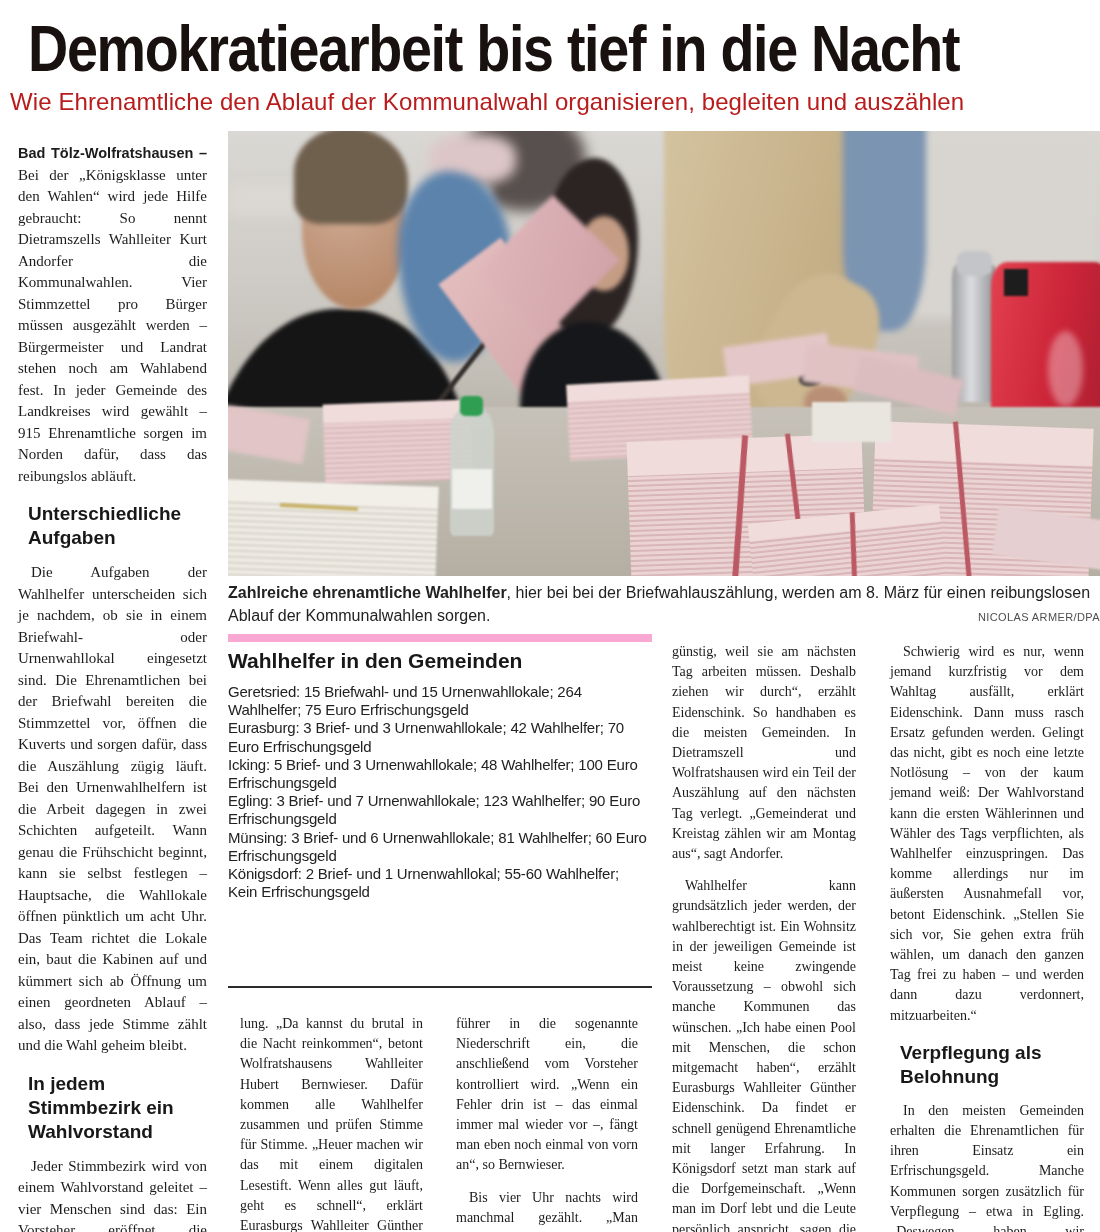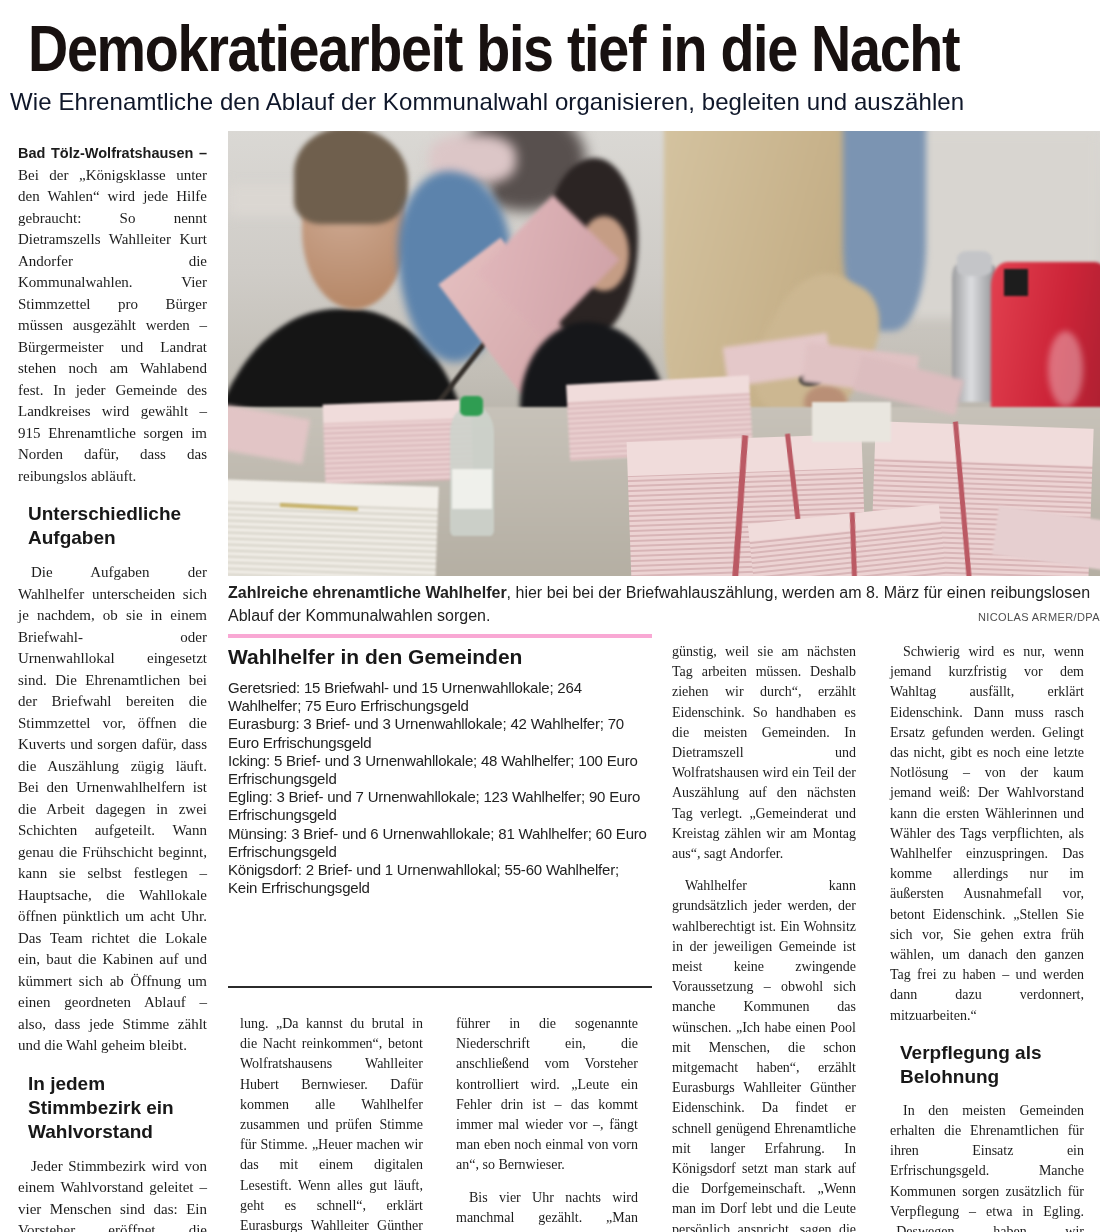--- a/index.html
+++ b/index.html
@@ -6,21 +6,21 @@
   .page { position:relative; width:1100px; height:1232px; background:#fff;
           font-family:"Liberation Serif", serif; color:#1c1c1c; overflow:hidden; }
 
   
   .headline { position:absolute; left:28px; top:12px; white-space:nowrap;
               font-family:"Liberation Sans", sans-serif; font-weight:700;
               font-size:64px; letter-spacing:-1.5px; color:#181110;
               transform:scaleX(0.87); transform-origin:left top; }
   .subheadline { position:absolute; left:10px; top:88px;
               font-family:"Liberation Sans", sans-serif; font-size:24px;
-              color:#0f172a; letter-spacing:0.1px; }
+              color:#b91c1c; letter-spacing:0.1px; }
 
   
   .col { position:absolute; text-align:justify; hyphens:auto; -webkit-hyphens:auto; }
   .col p { margin:12px; }
   .col p.indent { text-indent:13px; }
   #col1  { left:6px;   top:131px;  width:213px; font-size:15px;   line-height:21.5px; }
   #col2b { left:228px; top:1002px; width:207px; font-size:14px;   line-height:20.2px; }
   #col3b { left:444px; top:1002px; width:206px; font-size:14px;   line-height:20.2px; }
   #col4  { left:660px; top:630px;  width:208px; font-size:14px;   line-height:20.2px; }
   #col5  { left:878px; top:630px;  width:218px; font-size:14px;   line-height:20.2px; }
@@ -45,21 +45,21 @@
 
   
   .caption { position:absolute; left:228px; top:581px; width:872px;
              font-family:"Liberation Sans", sans-serif; font-size:16px;
              line-height:23px; color:#222; }
   .caption .lead { font-weight:700; }
   .credit { position:absolute; right:0; top:25px; font-size:11px; color:#4e4e4e; letter-spacing:0.4px; }
 
   
   .infobox { position:absolute; left:228px; top:634px; width:424px; height:354px;
-             box-sizing:border-box; border-top:4px solid #f9a8d4; border-bottom:2px solid #2b2b2b;
+             box-sizing:border-box; border-top:8px solid #f9a8d4; border-bottom:2px solid #2b2b2b;
              padding-top:7px; overflow:hidden; }
   .infobox h3 { margin:0 0 10px 0; font-family:"Liberation Sans", sans-serif;
                 font-weight:700; font-size:21px; color:#181818; }
   .infobox ul { margin:0; padding:0; list-style:none;
                 font-family:"Liberation Sans", sans-serif; font-size:15px;
                 line-height:18.2px; color:#222; letter-spacing:-0.2px; }
 </style>
 </head>
 <body>
 
@@ -152,21 +152,21 @@
       <li>Münsing: 3 Brief- und 6 Urnenwahllokale; 81 Wahlhelfer; 60 Euro Erfrischungsgeld</li>
       <li>Königsdorf: 2 Brief- und 1 Urnenwahllokal; 55-60 Wahlhelfer; Kein Erfrischungsgeld</li>
     </ul>
   </div>
 
   <div class="col" id="col2b">
     <p>lung. „Da kannst du brutal in die Nacht reinkommen“, betont Wolfratshausens Wahlleiter Hubert Bernwieser. Dafür kommen alle Wahlhelfer zusammen und prüfen Stimme für Stimme. „Heuer machen wir das mit einem digitalen Lesestift. Wenn alles gut läuft, geht es schnell“, erklärt Eurasburgs Wahlleiter Günther Eidenschink. Die ermittelten Zahlen trägt der Schrift-</p>
   </div>
 
   <div class="col" id="col3b">
-    <p>führer in die sogenannte Niederschrift ein, die anschließend vom Vorsteher kontrolliert wird. „Leute ein Fehler drin ist – das kommt immer mal wieder vor –, fängt man eben noch einmal von vorn an“, so Bernwieser.</p>
+    <p>führer in die sogenannte Niederschrift ein, die anschließend vom Vorsteher kontrolliert wird. „Wenn ein Fehler drin ist – das einmal immer mal wieder vor –, fängt man eben noch einmal von vorn an“, so Bernwieser.</p>
     <p class="indent">Bis vier Uhr nachts wird manchmal gezählt. „Man könnte zwar um Mitternacht heimgehen und am Montag weitermachen – aber für viele ist das un-</p>
   </div>
 
   <div class="col" id="col4">
     <p>günstig, weil sie am nächsten Tag arbeiten müssen. Deshalb ziehen wir durch“, erzählt Eidenschink. So handhaben es die meisten Gemeinden. In Dietramszell und Wolfratshausen wird ein Teil der Auszählung auf den nächsten Tag verlegt. „Gemeinderat und Kreistag zählen wir am Montag aus“, sagt Andorfer.</p>
     <p class="indent">Wahlhelfer kann grundsätzlich jeder werden, der wahlberechtigt ist. Ein Wohnsitz in der jeweiligen Gemeinde ist meist keine zwingende Voraussetzung – obwohl sich manche Kommunen das wünschen. „Ich habe einen Pool mit Menschen, die schon mitgemacht haben“, erzählt Eurasburgs Wahlleiter Günther Eidenschink. Da findet er schnell genügend Ehrenamtliche mit langer Erfahrung. In Königsdorf setzt man stark auf die Dorfgemeinschaft. „Wenn man im Dorf lebt und die Leute persönlich anspricht, sagen die meisten auch zu“, berichtet Wahlleiterin Christine Jakobi. Ihr Wahlhelfer-Team bestehe ausschließlich aus Königsdorfern.</p>
   </div>
 
   <div class="col" id="col5">
     <p class="indent">Schwierig wird es nur, wenn jemand kurzfristig vor dem Wahltag ausfällt, erklärt Eidenschink. Dann muss rasch Ersatz gefunden werden. Gelingt das nicht, gibt es noch eine letzte Notlösung – von der kaum jemand weiß: Der Wahlvorstand kann die ersten Wählerinnen und Wähler des Tags verpflichten, als Wahlhelfer einzuspringen. Das komme allerdings nur im äußersten Ausnahmefall vor, betont Eidenschink. „Stellen Sie sich vor, Sie gehen extra früh wählen, um danach den ganzen Tag frei zu haben – und werden dann dazu verdonnert, mitzuarbeiten.“</p>

